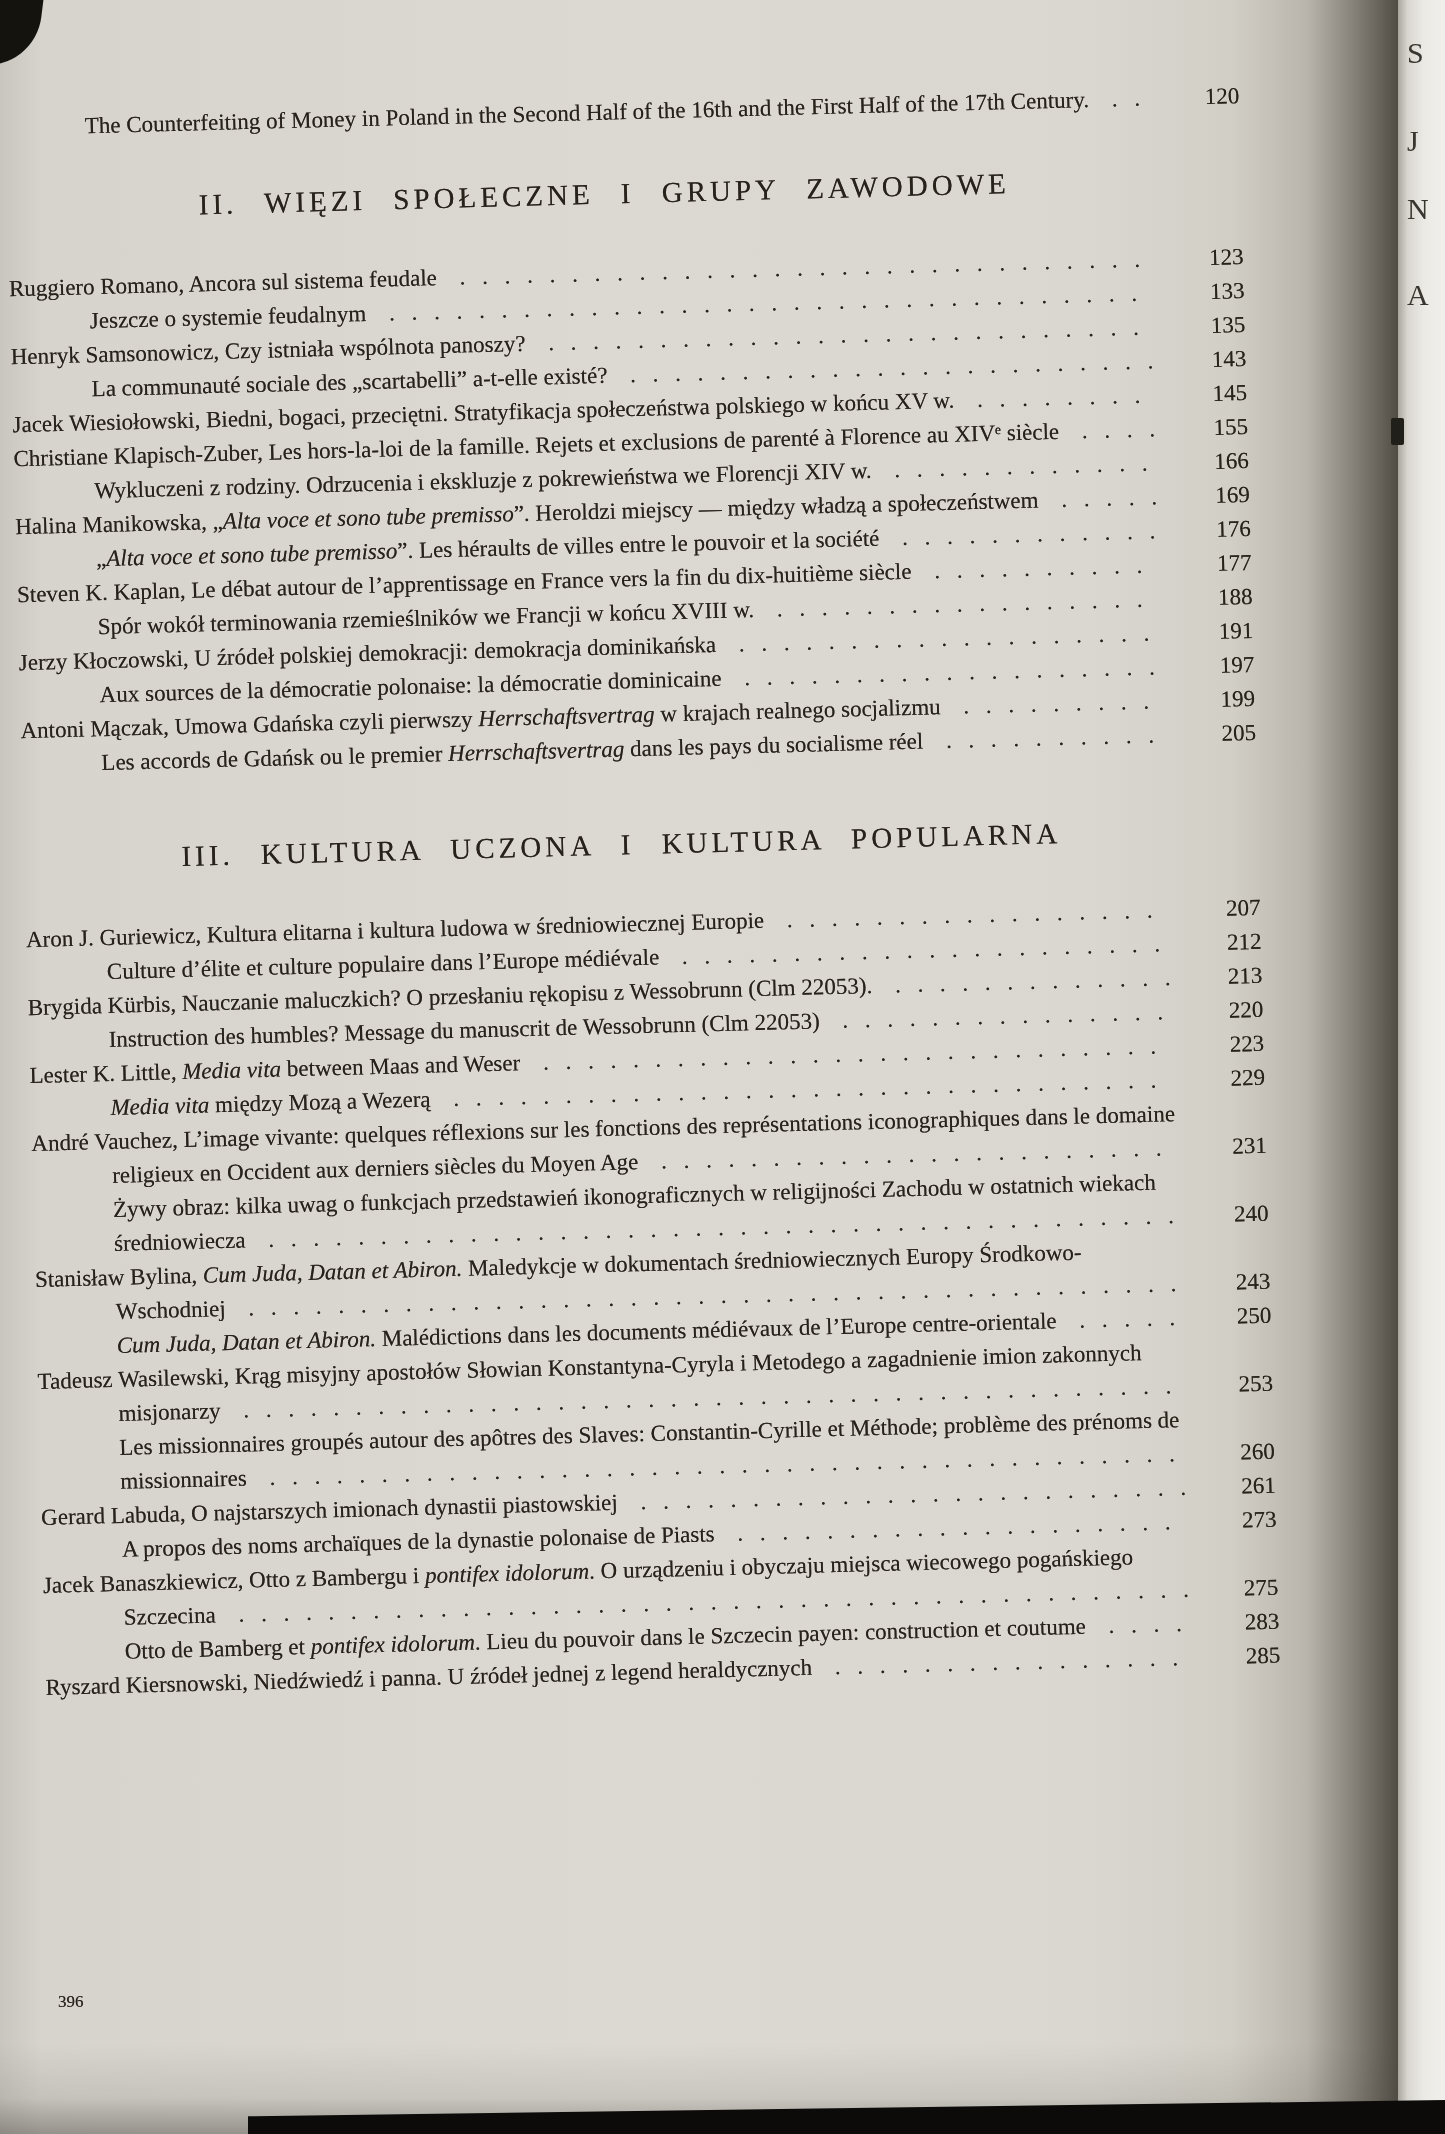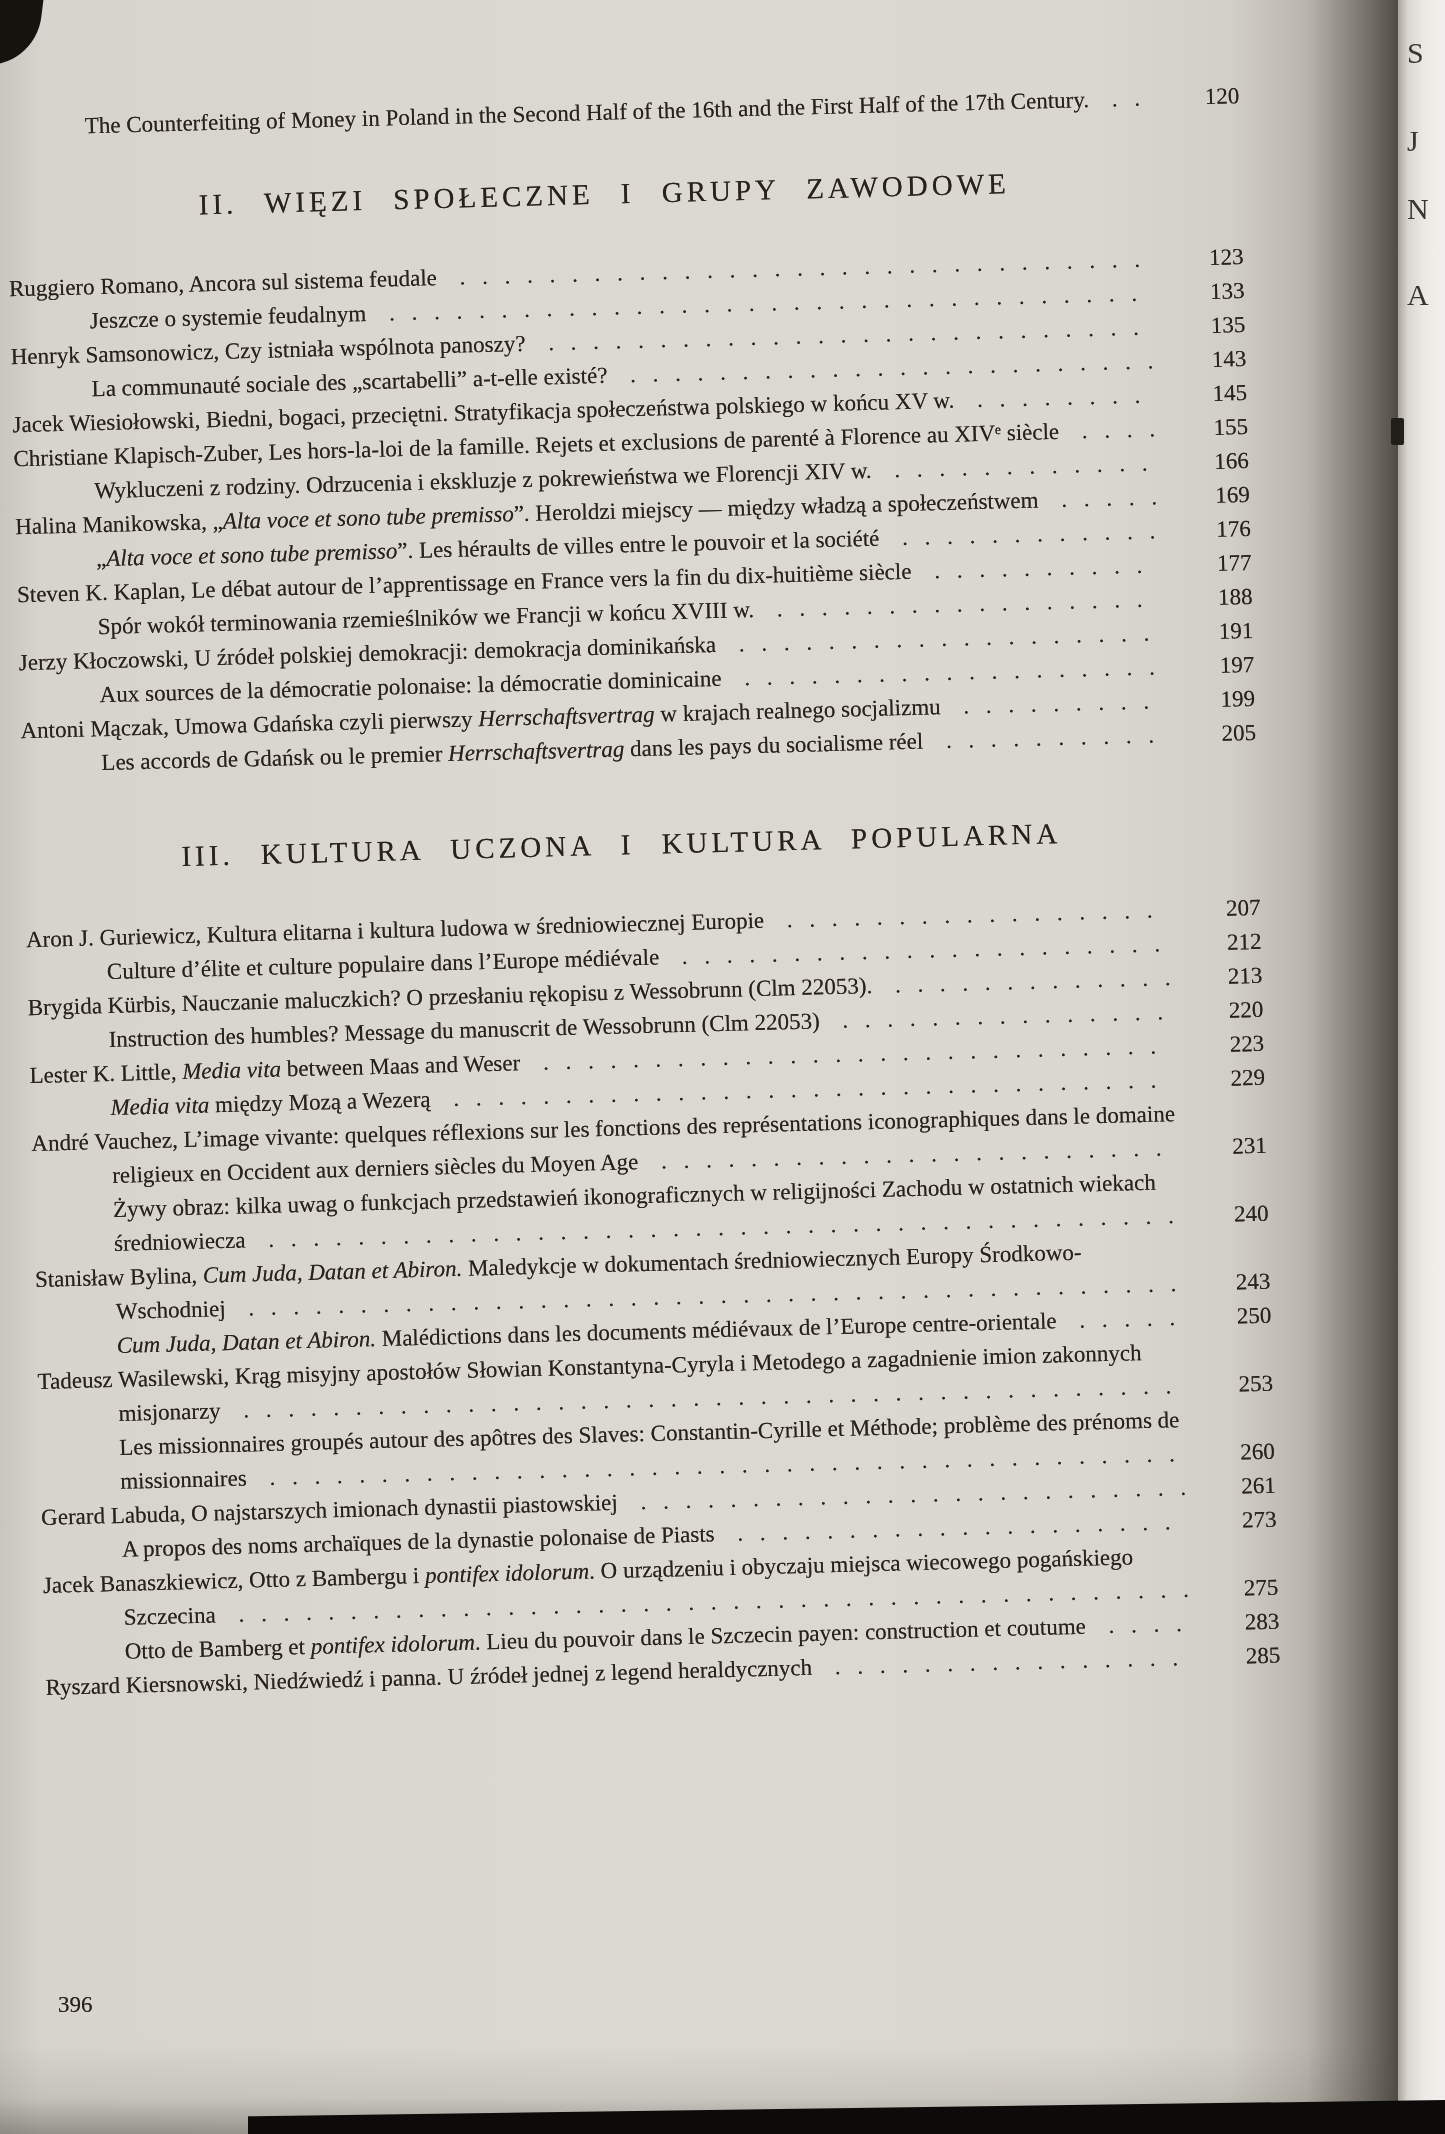--- a/index.html
+++ b/index.html
@@ -72,21 +72,21 @@
     font-size:23px;line-height:34px;
   }
   .entry.hang{padding-left:80px;text-indent:-80px;}
   .entry.indent{padding-left:80px;text-indent:0;}
   .etext em{font-style:italic;}
   .dots{word-spacing:11px;padding-left:6px;white-space:normal;}
   .epage{
     position:absolute;right:0;bottom:0;width:84px;text-align:right;text-indent:0;
   }
   .folio{
-    position:absolute;left:58px;top:1992px;font-size:23px;
+    position:absolute;left:58px;top:1992px;font-size:17px;
     text-shadow:0 0 .6px rgba(38,34,26,.65);
   }
 </style>
 </head>
 <body>
 
 <div class="scan">
   <div class="page-main">
     <div class="corner-blot"></div>
     <div class="content">

